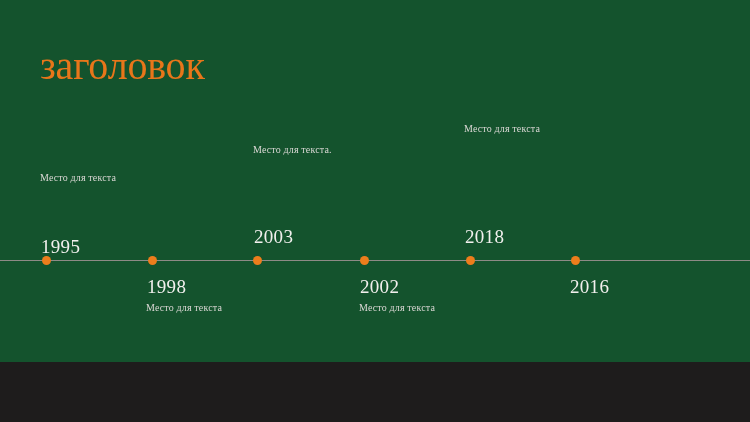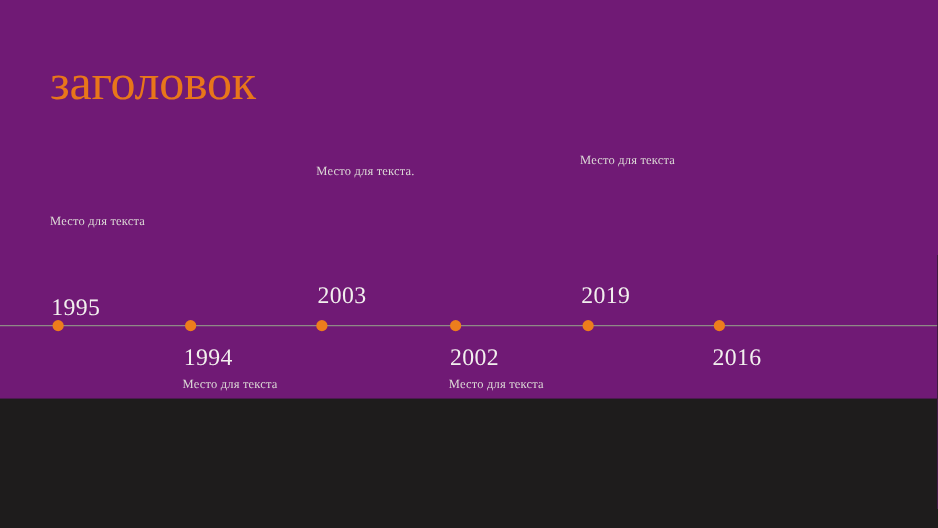--- a/index.html
+++ b/index.html
@@ -3,22 +3,22 @@
 <meta charset="utf-8">
 <style>
   html, body {
     margin: 0;
     padding: 0;
     background: #1e1c1c;
   }
   #slide {
     position: relative;
     width: 750px;
-    height: 319px;
-    background: #701a75;
+    height: 362px;
+    background: #14532d;
     overflow: hidden;
     font-family: "Liberation Serif", "DejaVu Serif", serif;
     -webkit-font-smoothing: antialiased;
   }
   #title {
     position: absolute;
     left: 40px;
     top: 44px;
     font-size: 40px;
     line-height: 44px;
@@ -67,28 +67,28 @@
 
   <div id="title">заголовок</div>
 
   <div id="timeline-axis"></div>
 
   <div id="milestones">
       <div class="milestone-dot" style="left: 46px; top: 260px;"></div>
       <div class="milestone-year" style="left: 41px; top: 236px;">1995</div>
       <div class="milestone-caption" style="left: 40px; top: 172px;">Место для текста</div>
       <div class="milestone-dot" style="left: 152px; top: 260px;"></div>
-      <div class="milestone-year" style="left: 147px; top: 276px;">1994</div>
+      <div class="milestone-year" style="left: 147px; top: 276px;">1998</div>
       <div class="milestone-caption" style="left: 146px; top: 302px;">Место для текста</div>
       <div class="milestone-dot" style="left: 257px; top: 260px;"></div>
       <div class="milestone-year" style="left: 254px; top: 226px;">2003</div>
-      <div class="milestone-caption" style="left: 253px; top: 132px;">Место для текста.</div>
+      <div class="milestone-caption" style="left: 253px; top: 144px;">Место для текста.</div>
       <div class="milestone-dot" style="left: 364px; top: 260px;"></div>
       <div class="milestone-year" style="left: 360px; top: 276px;">2002</div>
       <div class="milestone-caption" style="left: 359px; top: 302px;">Место для текста</div>
       <div class="milestone-dot" style="left: 470px; top: 260px;"></div>
-      <div class="milestone-year" style="left: 465px; top: 226px;">2019</div>
+      <div class="milestone-year" style="left: 465px; top: 226px;">2018</div>
       <div class="milestone-caption" style="left: 464px; top: 123px;">Место для текста</div>
       <div class="milestone-dot" style="left: 575px; top: 260px;"></div>
       <div class="milestone-year" style="left: 570px; top: 276px;">2016</div>
     </div>
 
 </div>
 
 </body></html>

